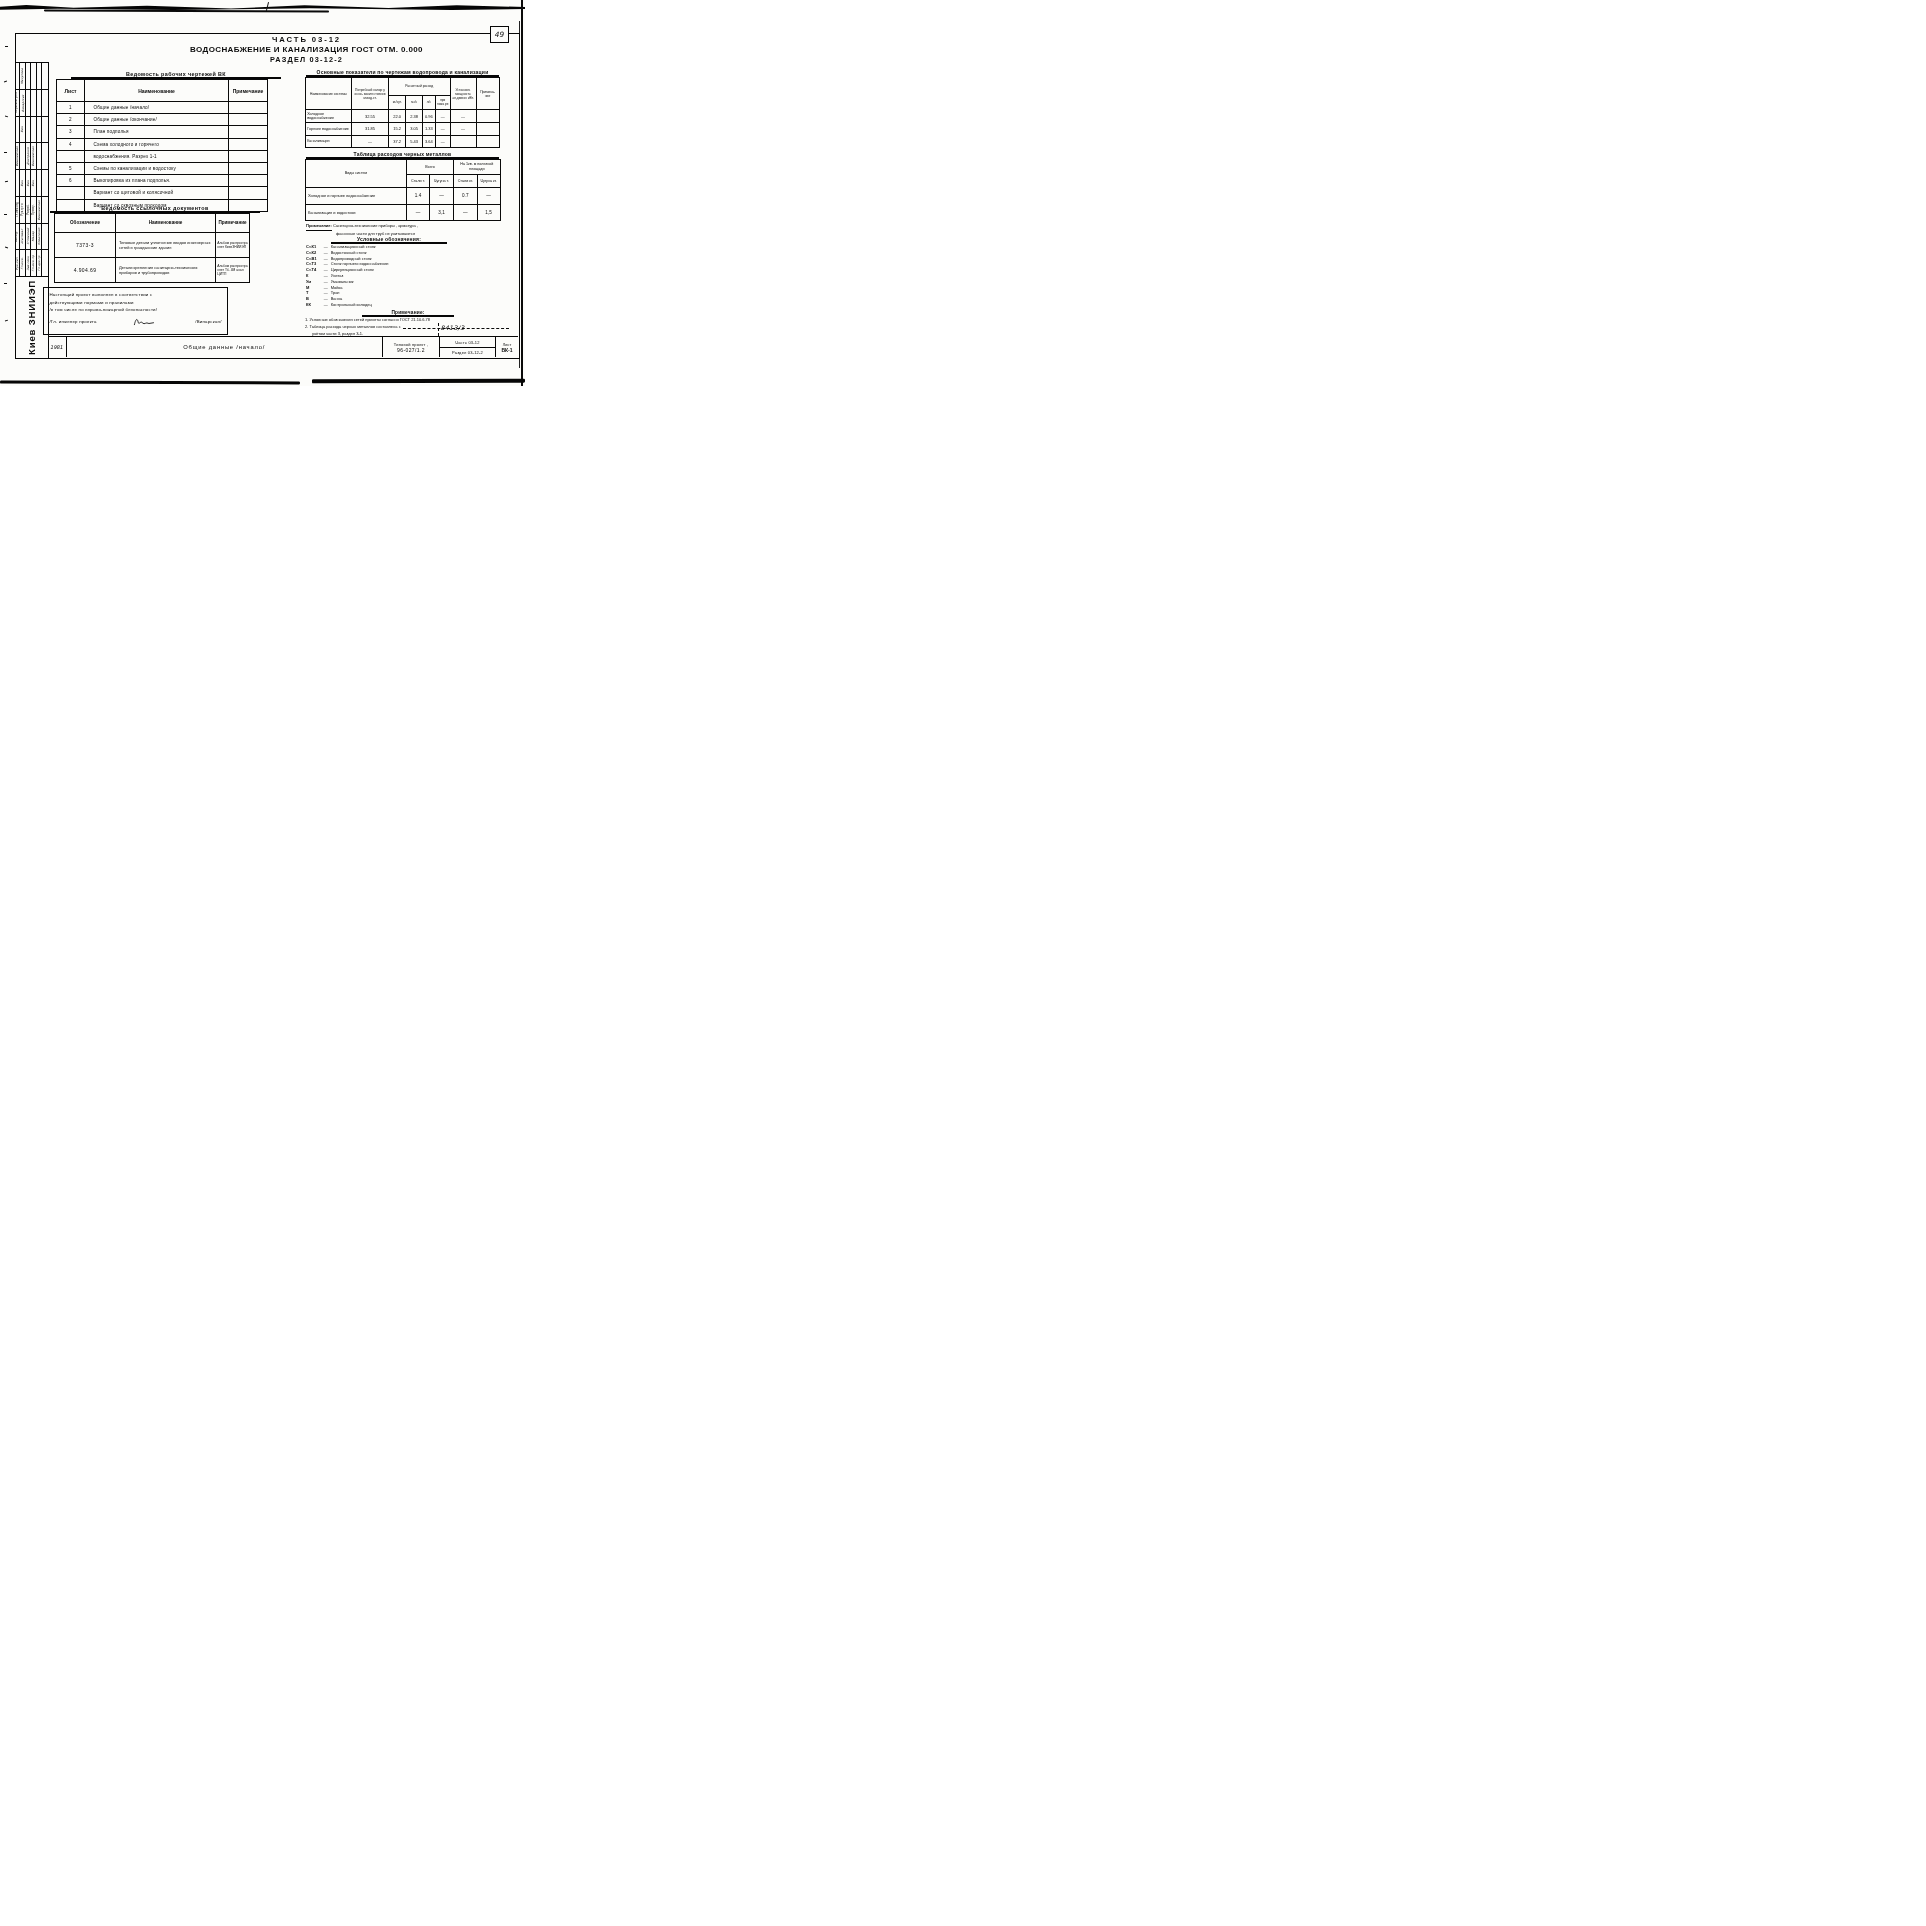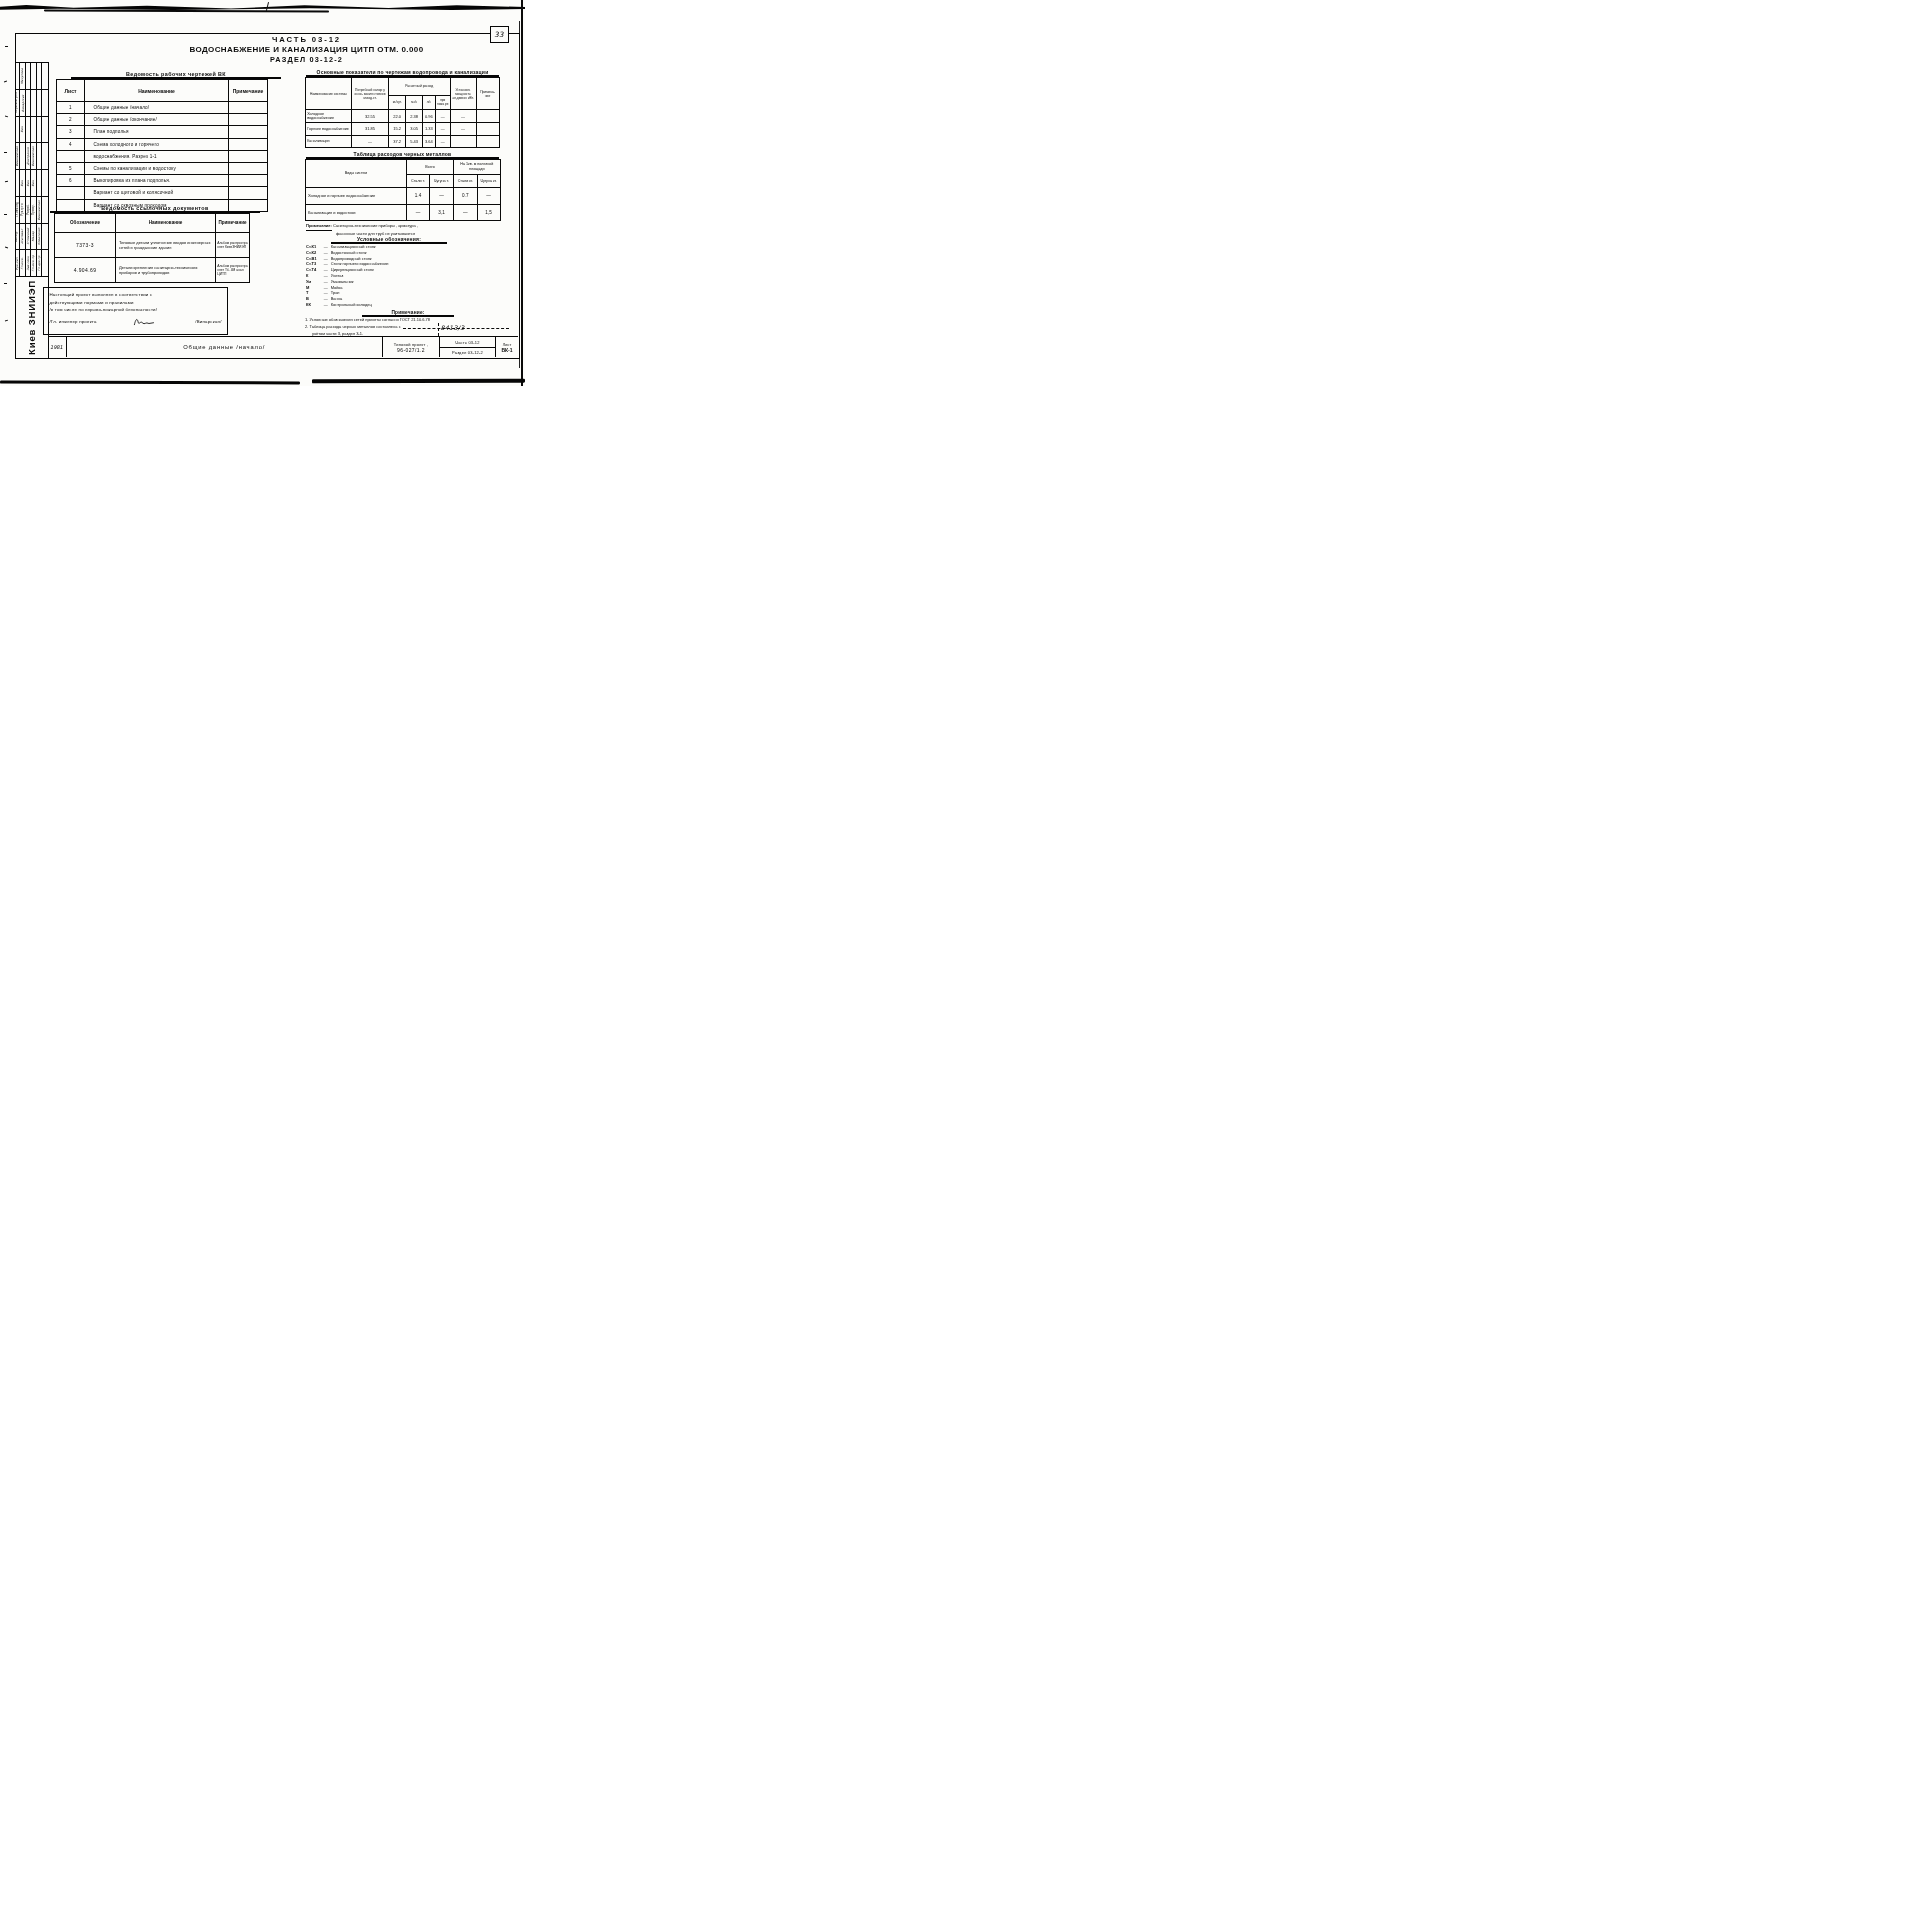--- a/index.html
+++ b/index.html
@@ -140,26 +140,26 @@
   <div class="tick" style="left:3.5px;top:152px;width:3.5px;height:1.2px;"></div>
   <div class="tick" style="left:5px;top:181px;width:2.7px;height:1.2px;transform:rotate(-12deg);"></div>
   <div class="tick" style="left:3.9px;top:214px;width:3.5px;height:1.2px;"></div>
   <div class="tick" style="left:4.6px;top:247px;width:2.7px;height:1.2px;transform:rotate(18deg);"></div>
   <div class="tick" style="left:3.5px;top:283px;width:3.5px;height:1.2px;"></div>
   <div class="tick" style="left:4.6px;top:320px;width:3.1px;height:1.2px;transform:rotate(-15deg);"></div>
 
   <div id="frame"></div>
 
   <div id="pagenum">
-    <span class="hand2">33</span>
+    <span class="hand2">49</span>
   </div>
 
   <div id="bigheader">
     <div class="l1">ЧАСТЬ 03-12</div>
-    <div class="l2">ВОДОСНАБЖЕНИЕ И КАНАЛИЗАЦИЯ ЦИТП ОТМ. 0.000</div>
+    <div class="l2">ВОДОСНАБЖЕНИЕ И КАНАЛИЗАЦИЯ ГОСТ ОТМ. 0.000</div>
     <div class="l3">РАЗДЕЛ 03-12-2</div>
   </div>
 
   <div id="stampgrid">
       <div class="stamp-cell"></div>
       <div class="stamp-cell">
         <span class="stamp-txt hand">Мацулева</span>
       </div>
       <div class="stamp-cell"></div>
       <div class="stamp-cell"></div>

